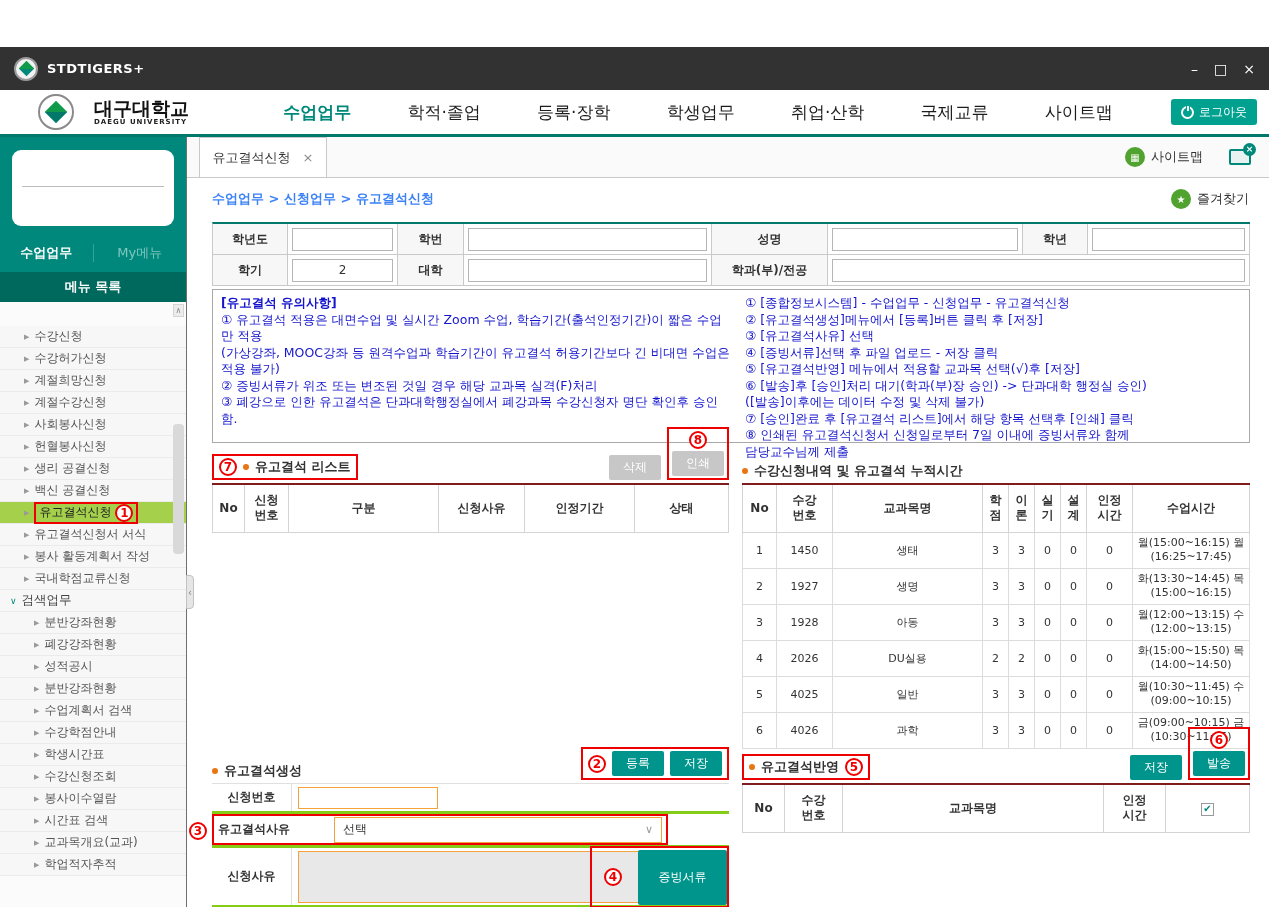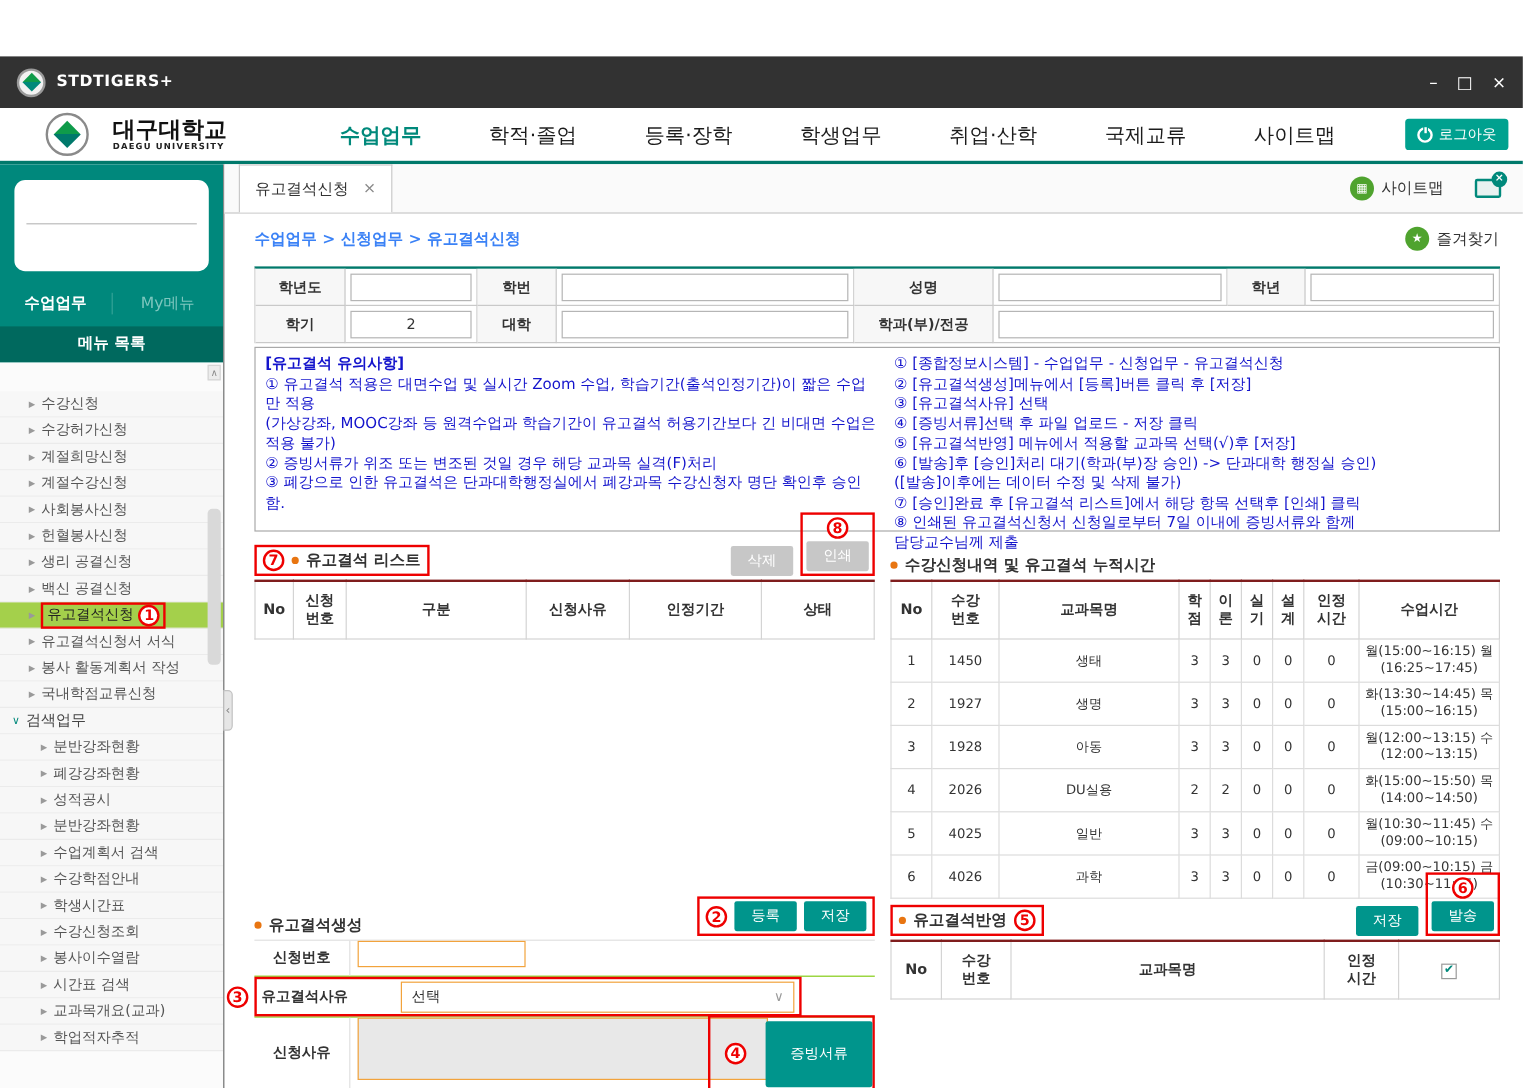--- a/index.html
+++ b/index.html
@@ -123,21 +123,21 @@
   table.grid { width:100%; border-collapse:collapse; border-top:2px solid #7f1d1d; }
   table.grid th { border:1px solid #d4d4d4; border-top:none; background:#fff; font-size:12px;
     color:#333; white-space:pre-line; line-height:1.25; height:48px; font-weight:bold; }
   table.grid td { border:1px solid #dcdcdc; font-size:11px; color:#333; text-align:center;
     height:36px; padding:1px 3px; }
   td.al, th.al { text-align:left; padding-left:8px; }
   .timecell { text-align:left; line-height:1.3; }
 
   
   .cform { border-top:1px solid #e0e0e0; }
-  .crow { display:flex; border-bottom:1px solid #84cc16; position:relative; }
+  .crow { display:flex; align-items:center; border-bottom:3px solid #84cc16; position:relative; }
   .clabel { width:80px; min-width:80px; font-size:12px; font-weight:bold; color:#333;
     display:flex; justify-content:center; align-self:stretch; align-items:center;
     border-right:1px solid #e0e0e0; }
   .r1 { height:30px; }
   .r2 { height:34px; }
   .r3 { height:60px; }
   .oinp { border:1px solid #F2A33C; background:#fff; height:22px; }
   .appno { width:140px; margin-left:6px; }
   .reason-box { display:flex; align-items:center; border:2px solid #EE0000; align-self:stretch; width:456px; }
   .reason-box .clabel { border-right:none; }

